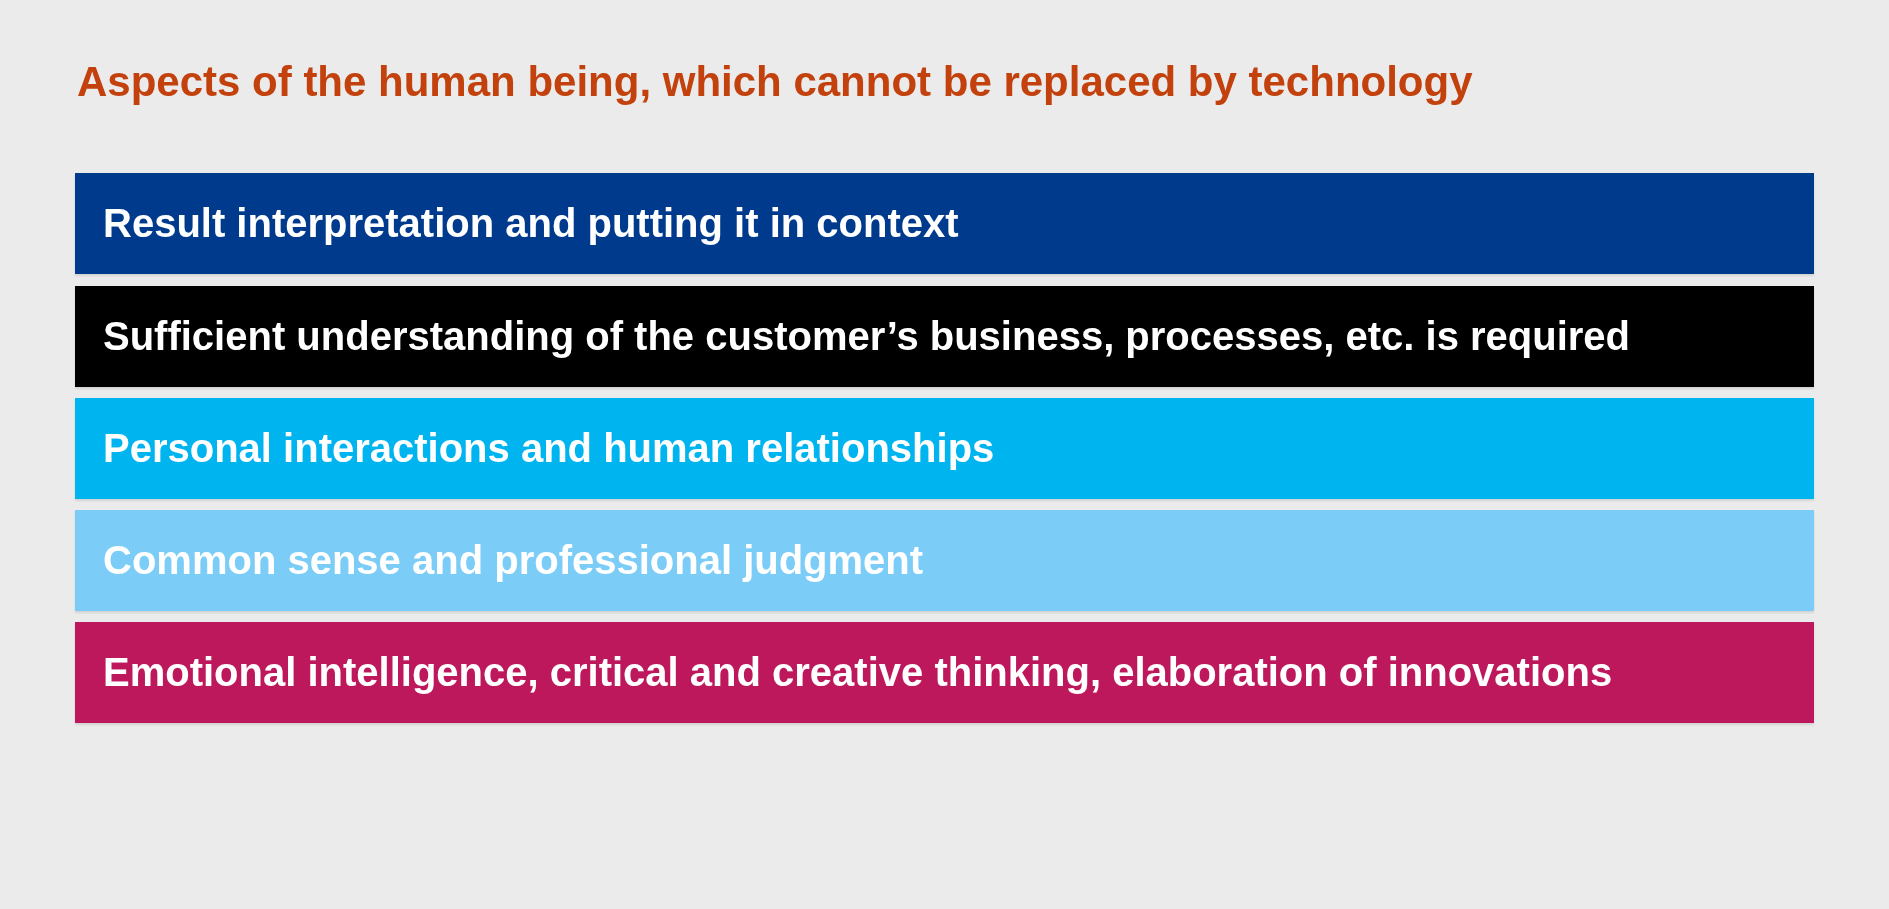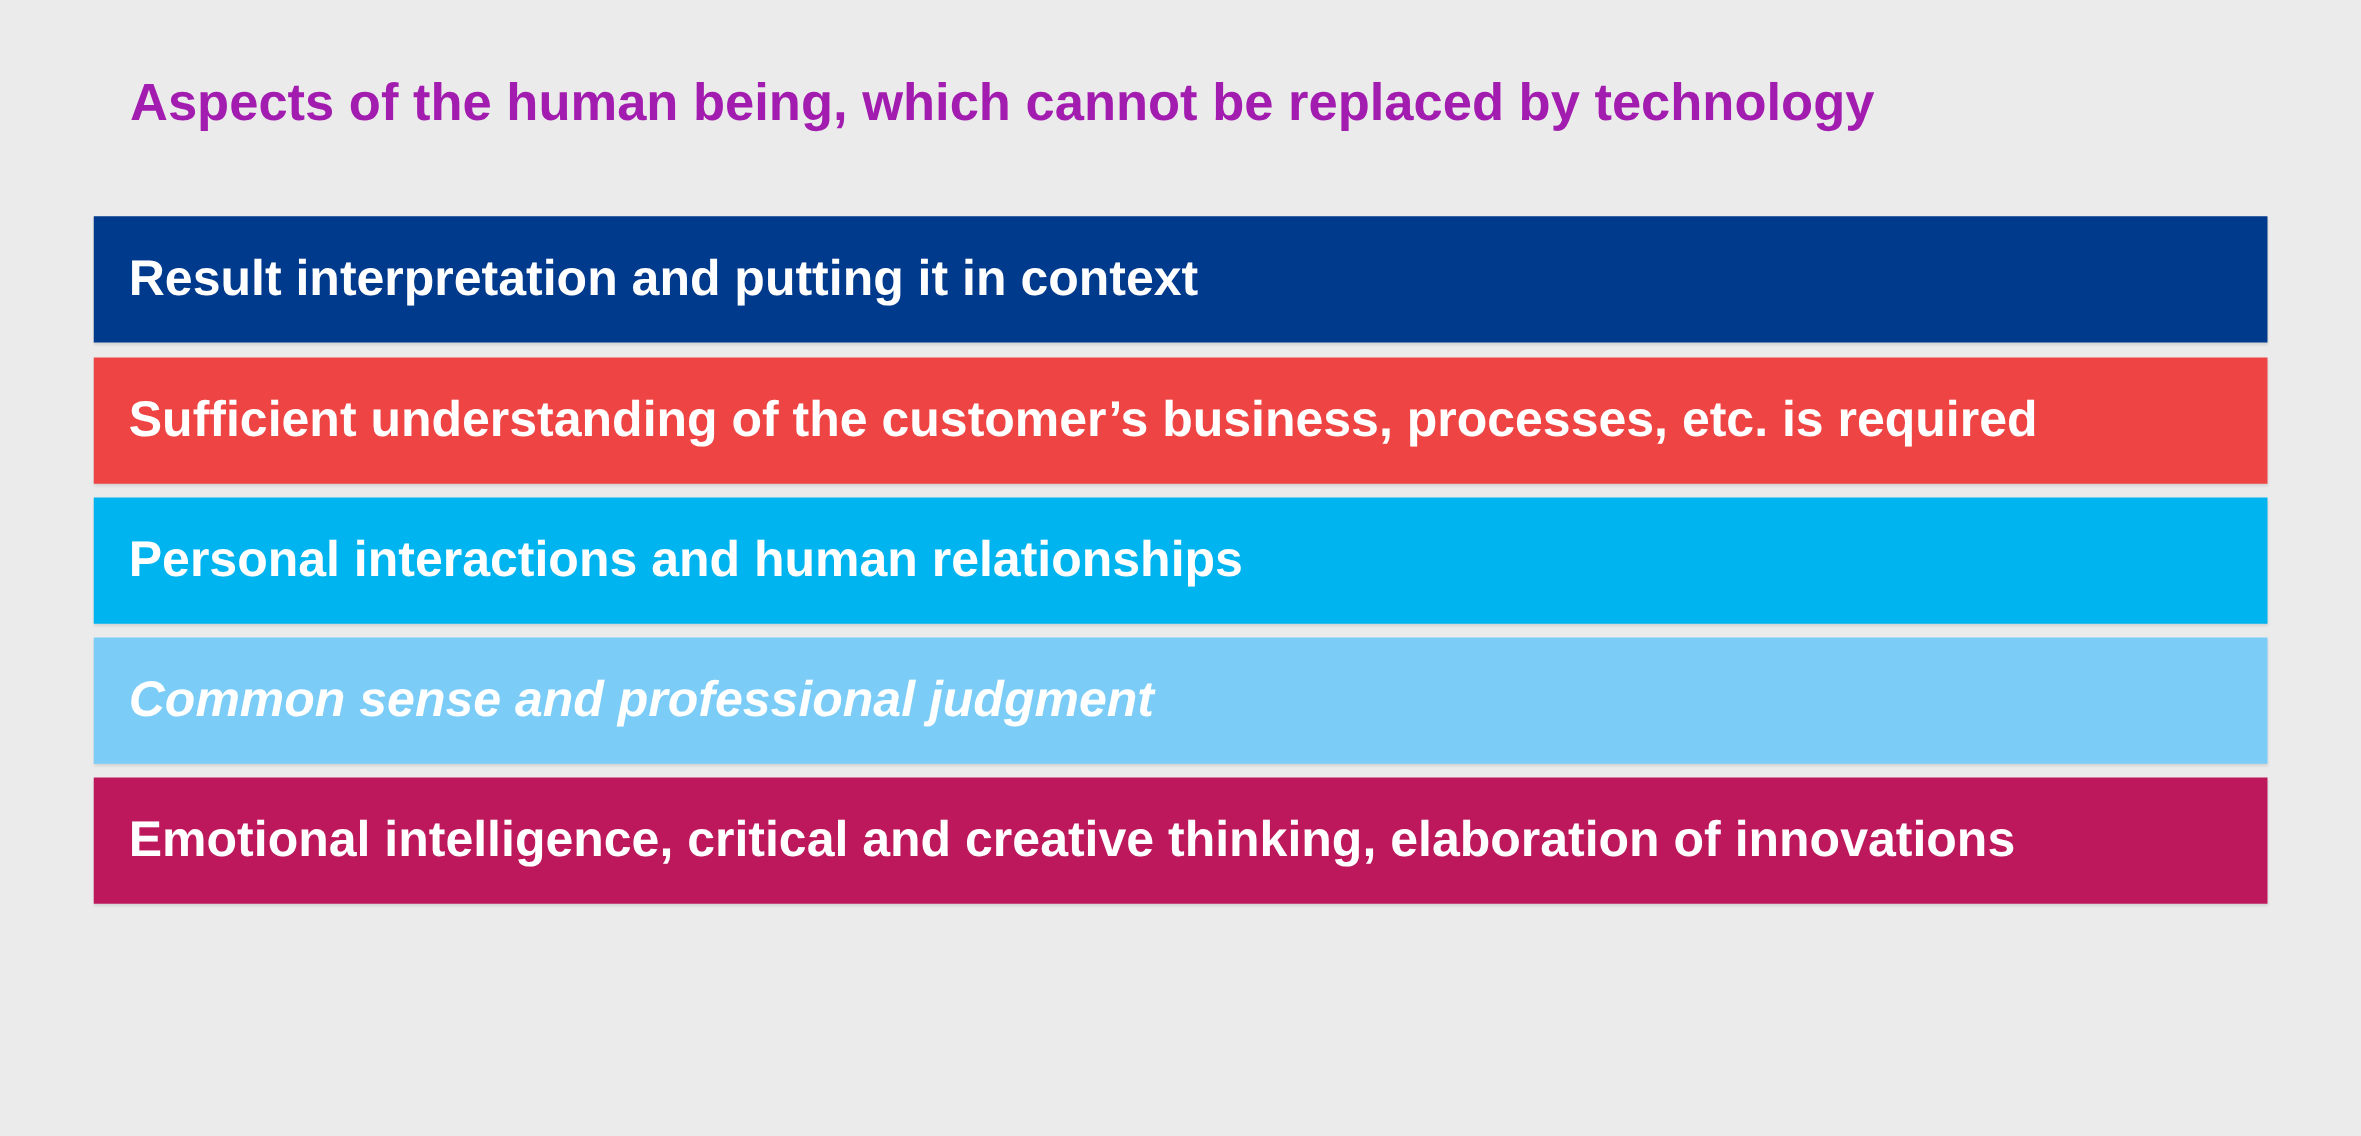--- a/index.html
+++ b/index.html
@@ -41,31 +41,31 @@
   .bar-label {
     color: #ffffff;
     font-size: 40px;
     font-weight: bold;
     white-space: nowrap;
   }
 </style>
 </head>
 <body style="background: rgb(235, 235, 235);">
 
-<h1 class="page-title" style="color: #a21caf; margin-left: 27px;">Aspects of the human being, which cannot be replaced by technology</h1>
+<h1 class="page-title" style="color: #c2410c;">Aspects of the human being, which cannot be replaced by technology</h1>
 
 <div class="bars">
   <div class="bar" style="background: rgb(0, 58, 141);">
     <span class="bar-label" style="color: rgb(255, 255, 255);">Result interpretation and putting it in context</span>
   </div>
-  <div class="bar" style="background: #ef4444; margin-top: 12px;">
+  <div class="bar" style="background: #000000; margin-top: 12px;">
     <span class="bar-label" style="color: rgb(255, 255, 255);">Sufficient understanding of the customer’s business, processes, etc. is required</span>
   </div>
   <div class="bar" style="background: rgb(0, 180, 239);">
     <span class="bar-label" style="color: rgb(255, 255, 255);">Personal interactions and human relationships</span>
   </div>
-  <div class="bar" style="background: rgb(123, 205, 248); font-style: italic;">
+  <div class="bar" style="background: rgb(123, 205, 248);">
     <span class="bar-label" style="color: rgb(255, 255, 255);">Common sense and professional judgment</span>
   </div>
   <div class="bar" style="background: #be185d;">
     <span class="bar-label" style="color: rgb(255, 255, 255);">Emotional intelligence, critical and creative thinking, elaboration of innovations</span>
   </div>
 </div>
 
 </body></html>

